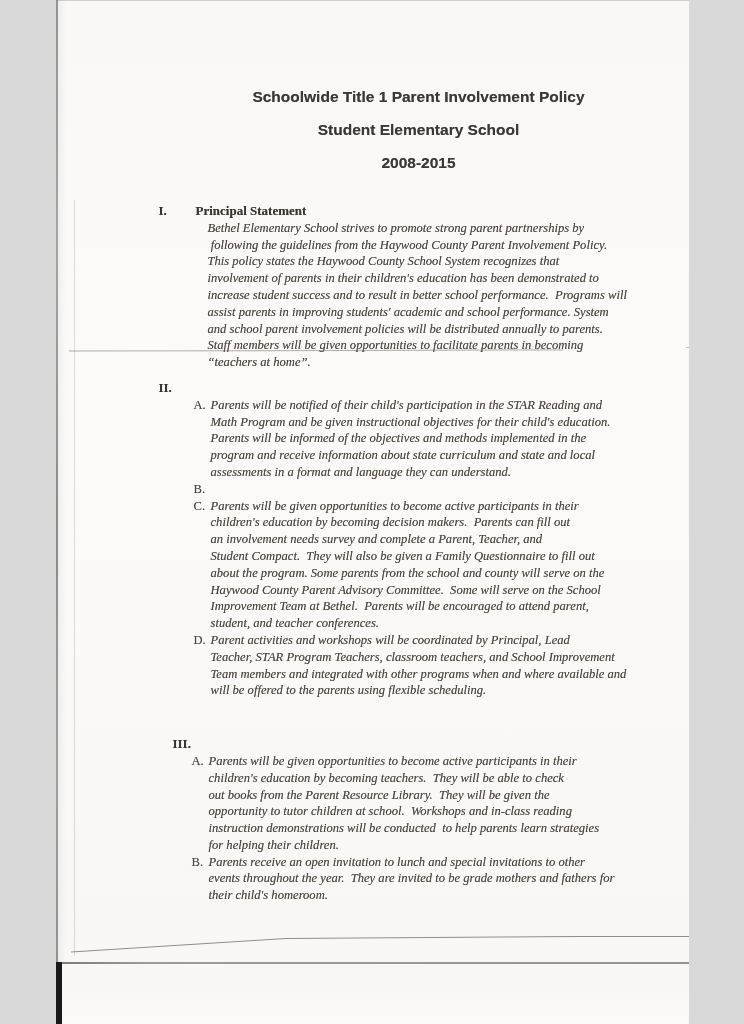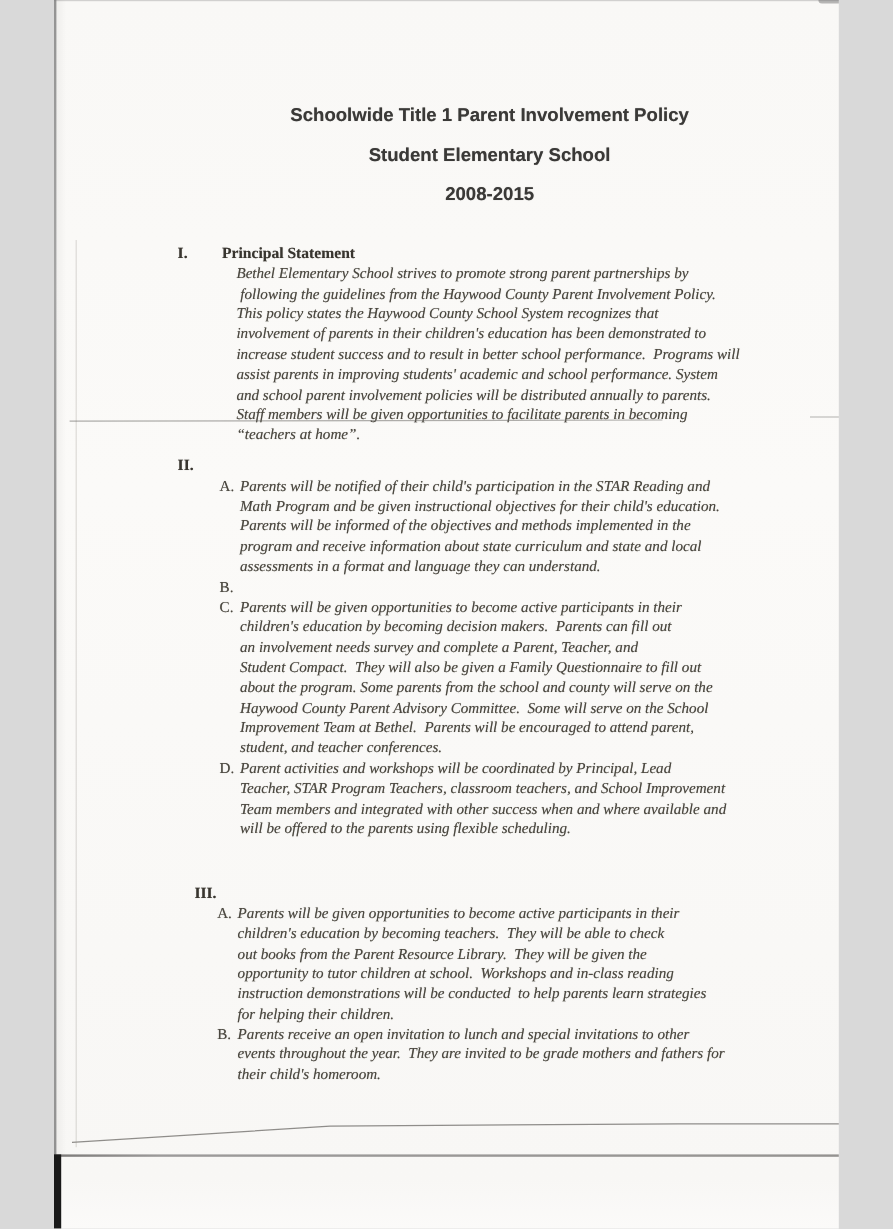--- a/index.html
+++ b/index.html
@@ -1,21 +1,20 @@
 <!DOCTYPE html>
 <html><head>
 <meta charset="utf-8">
 <style>
   html,body { margin:0; padding:0; background:#d9d9d9; }
   .page {
     position:relative; width:633px; height:1024px; margin:0 auto;
     background:linear-gradient(180deg,#f9f8f6 0%,#fbfaf8 40%,#f8f7f5 96%,#fbfaf9 100%);
     overflow:hidden;
     font-family:"Liberation Serif", serif;
-    padding-left:21px;
   }
   
   .artifact { position:absolute; pointer-events:none; }
   .top-hairline { left:0; top:0; width:744px; height:1px; background:rgba(125,125,125,.32); }
   .top-smudge  { left:637px; top:0; width:52px; height:3px; background:rgba(100,100,100,.45); border-radius:0 0 3px 3px; }
   .left-edge   { left:0; top:0; width:2px; height:963px; opacity:.8;
                  background:linear-gradient(180deg,#7a7a7a 0%,#909090 25%,#6f6f6f 55%,#8a8a8a 80%,#777 100%); }
   .left-shade  { left:2px; top:0; width:8px; height:963px;
                  background:linear-gradient(90deg,rgba(0,0,0,.045),rgba(0,0,0,0)); }
   .crease      { left:18px; top:200px; width:1px; height:756px; background:rgba(150,146,140,.30); }
@@ -120,21 +119,21 @@
 Student Compact.  They will also be given a Family Questionnaire to fill out
 about the program. Some parents from the school and county will serve on the
 Haywood County Parent Advisory Committee.  Some will serve on the School
 Improvement Team at Bethel.  Parents will be encouraged to attend parent,
 student, and teacher conferences.</div>
       </div>
       <div class="item">
         <span class="item-label">D.</span>
         <div class="lines">Parent activities and workshops will be coordinated by Principal, Lead
 Teacher, STAR Program Teachers, classroom teachers, and School Improvement
-Team members and integrated with other success when and where available and
+Team members and integrated with other programs when and where available and
 will be offered to the parents using flexible scheduling.</div>
       </div>
     </section>
 
     <section class="section section-iii">
       <div class="sec-header">
         <span class="num-wide">III.</span>
       </div>
       <div class="item">
         <span class="item-label">A.</span>

